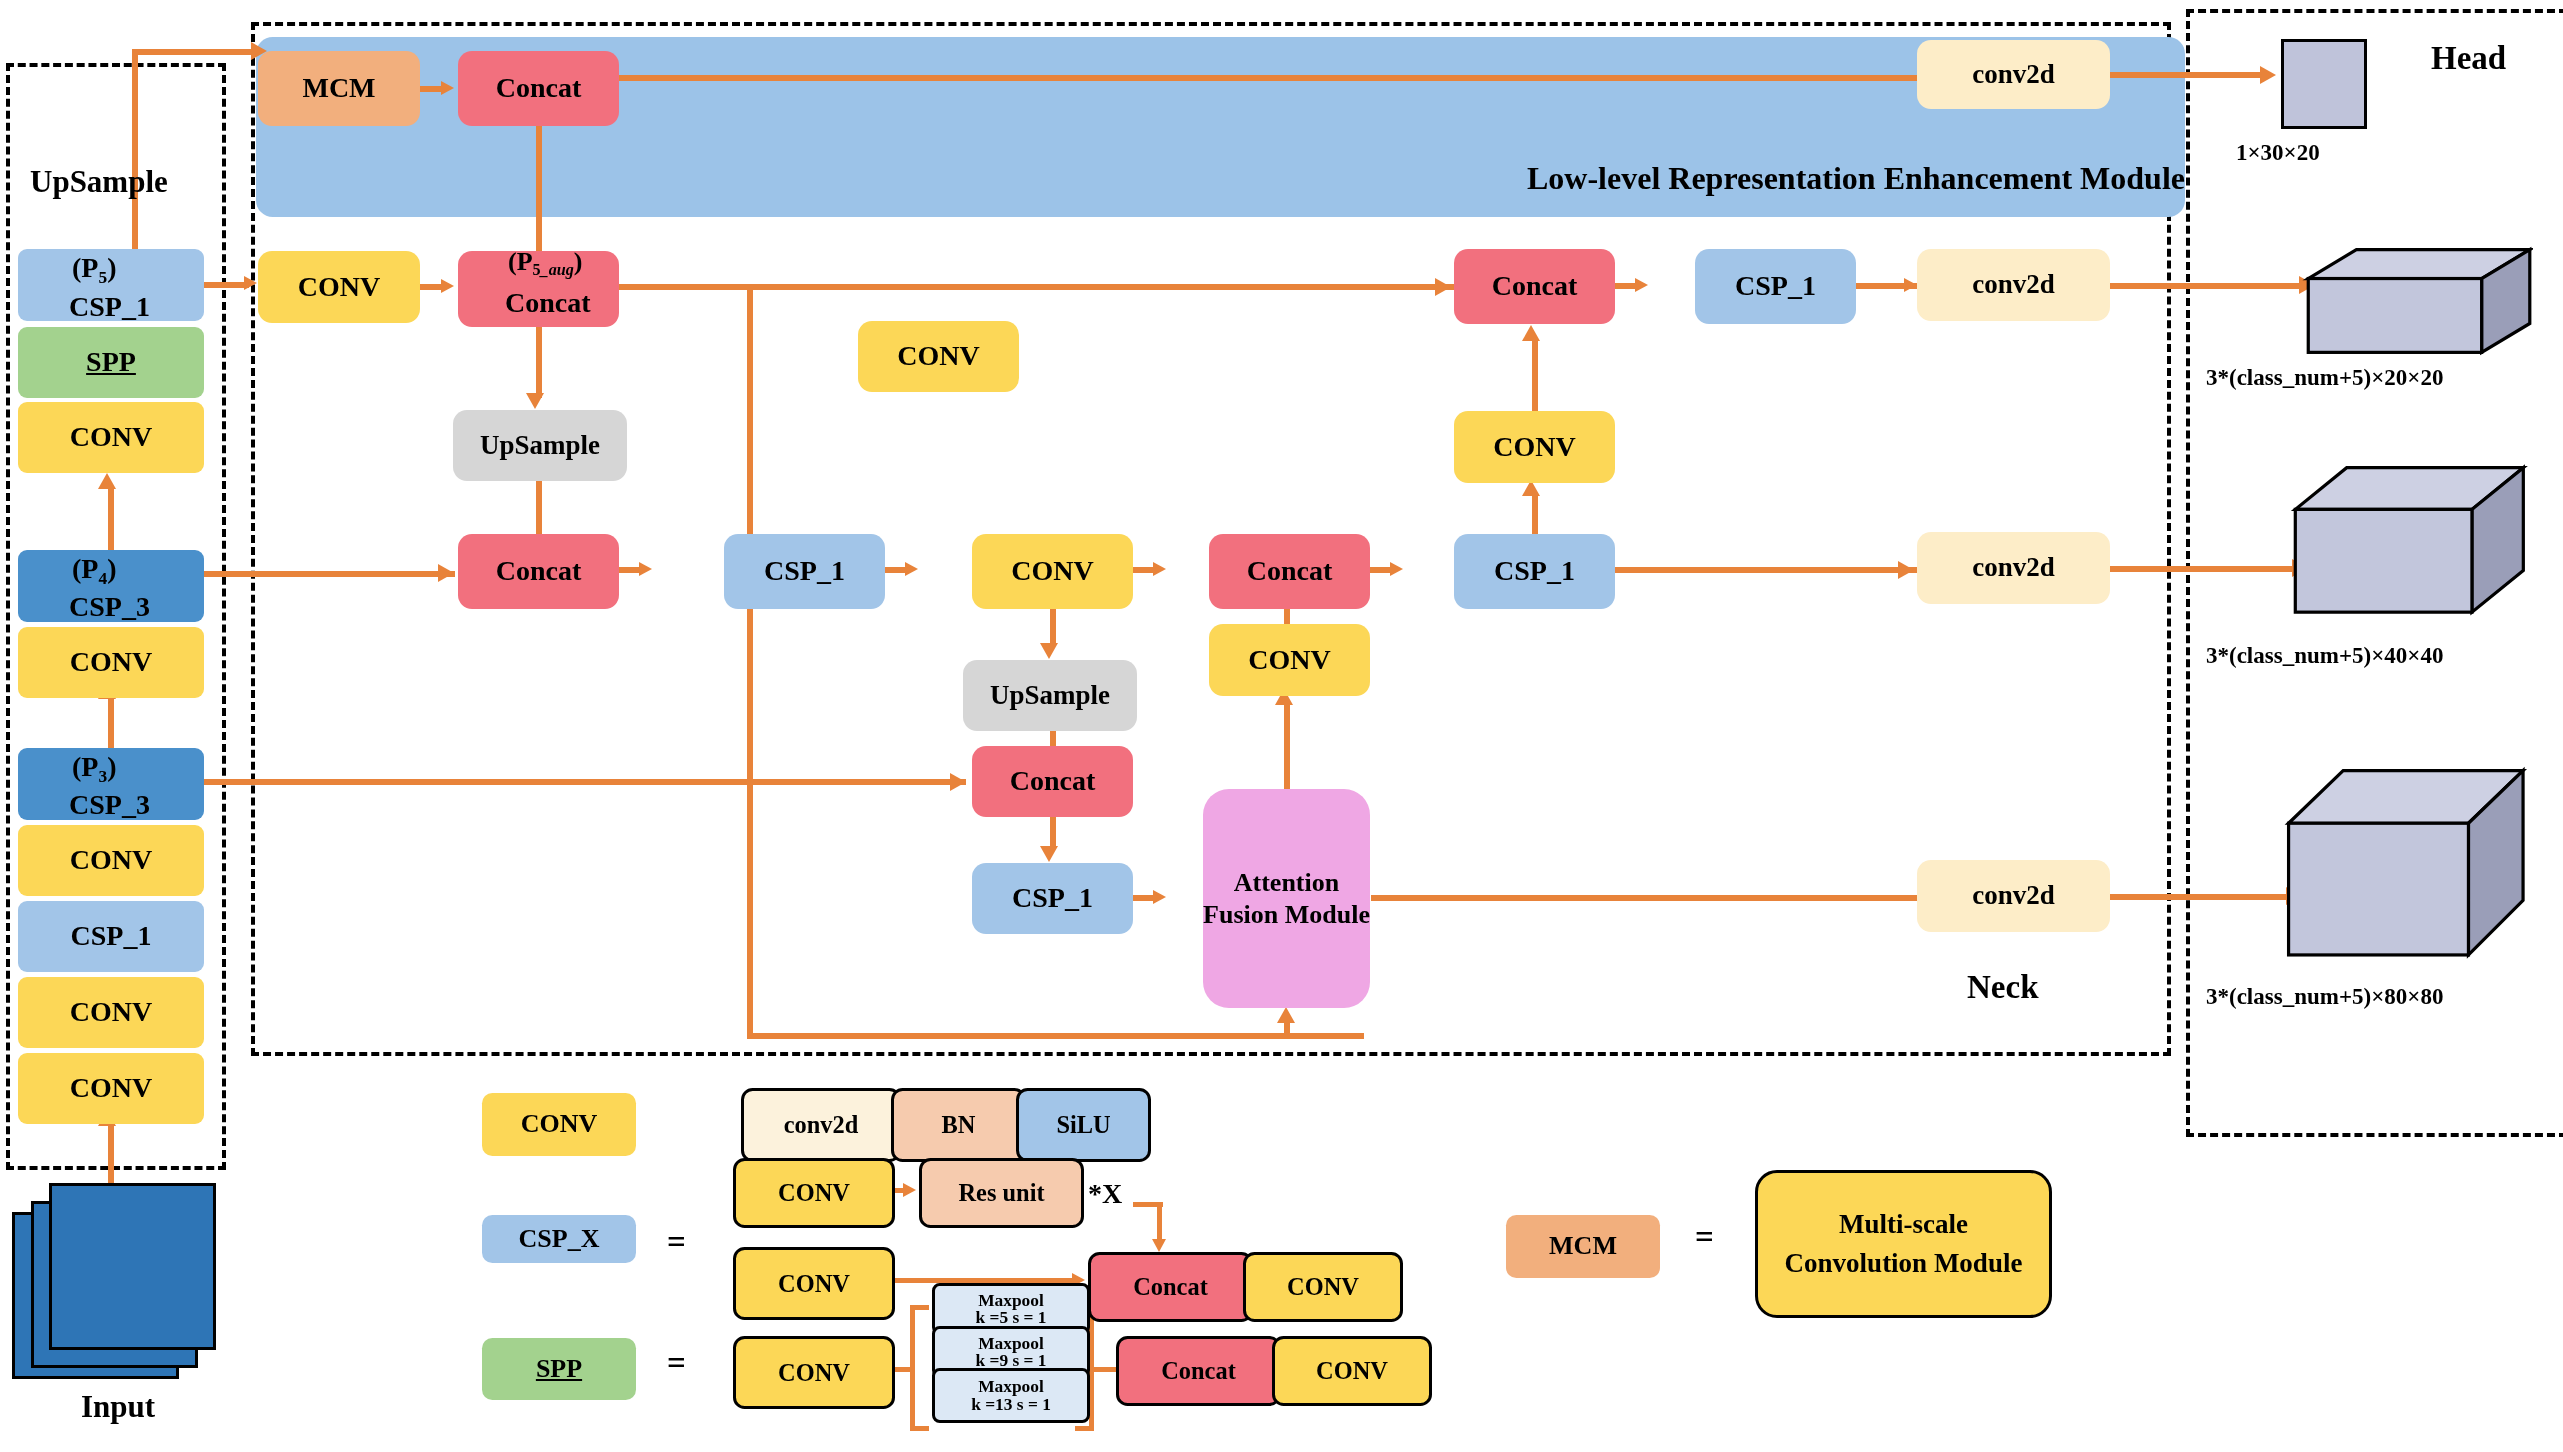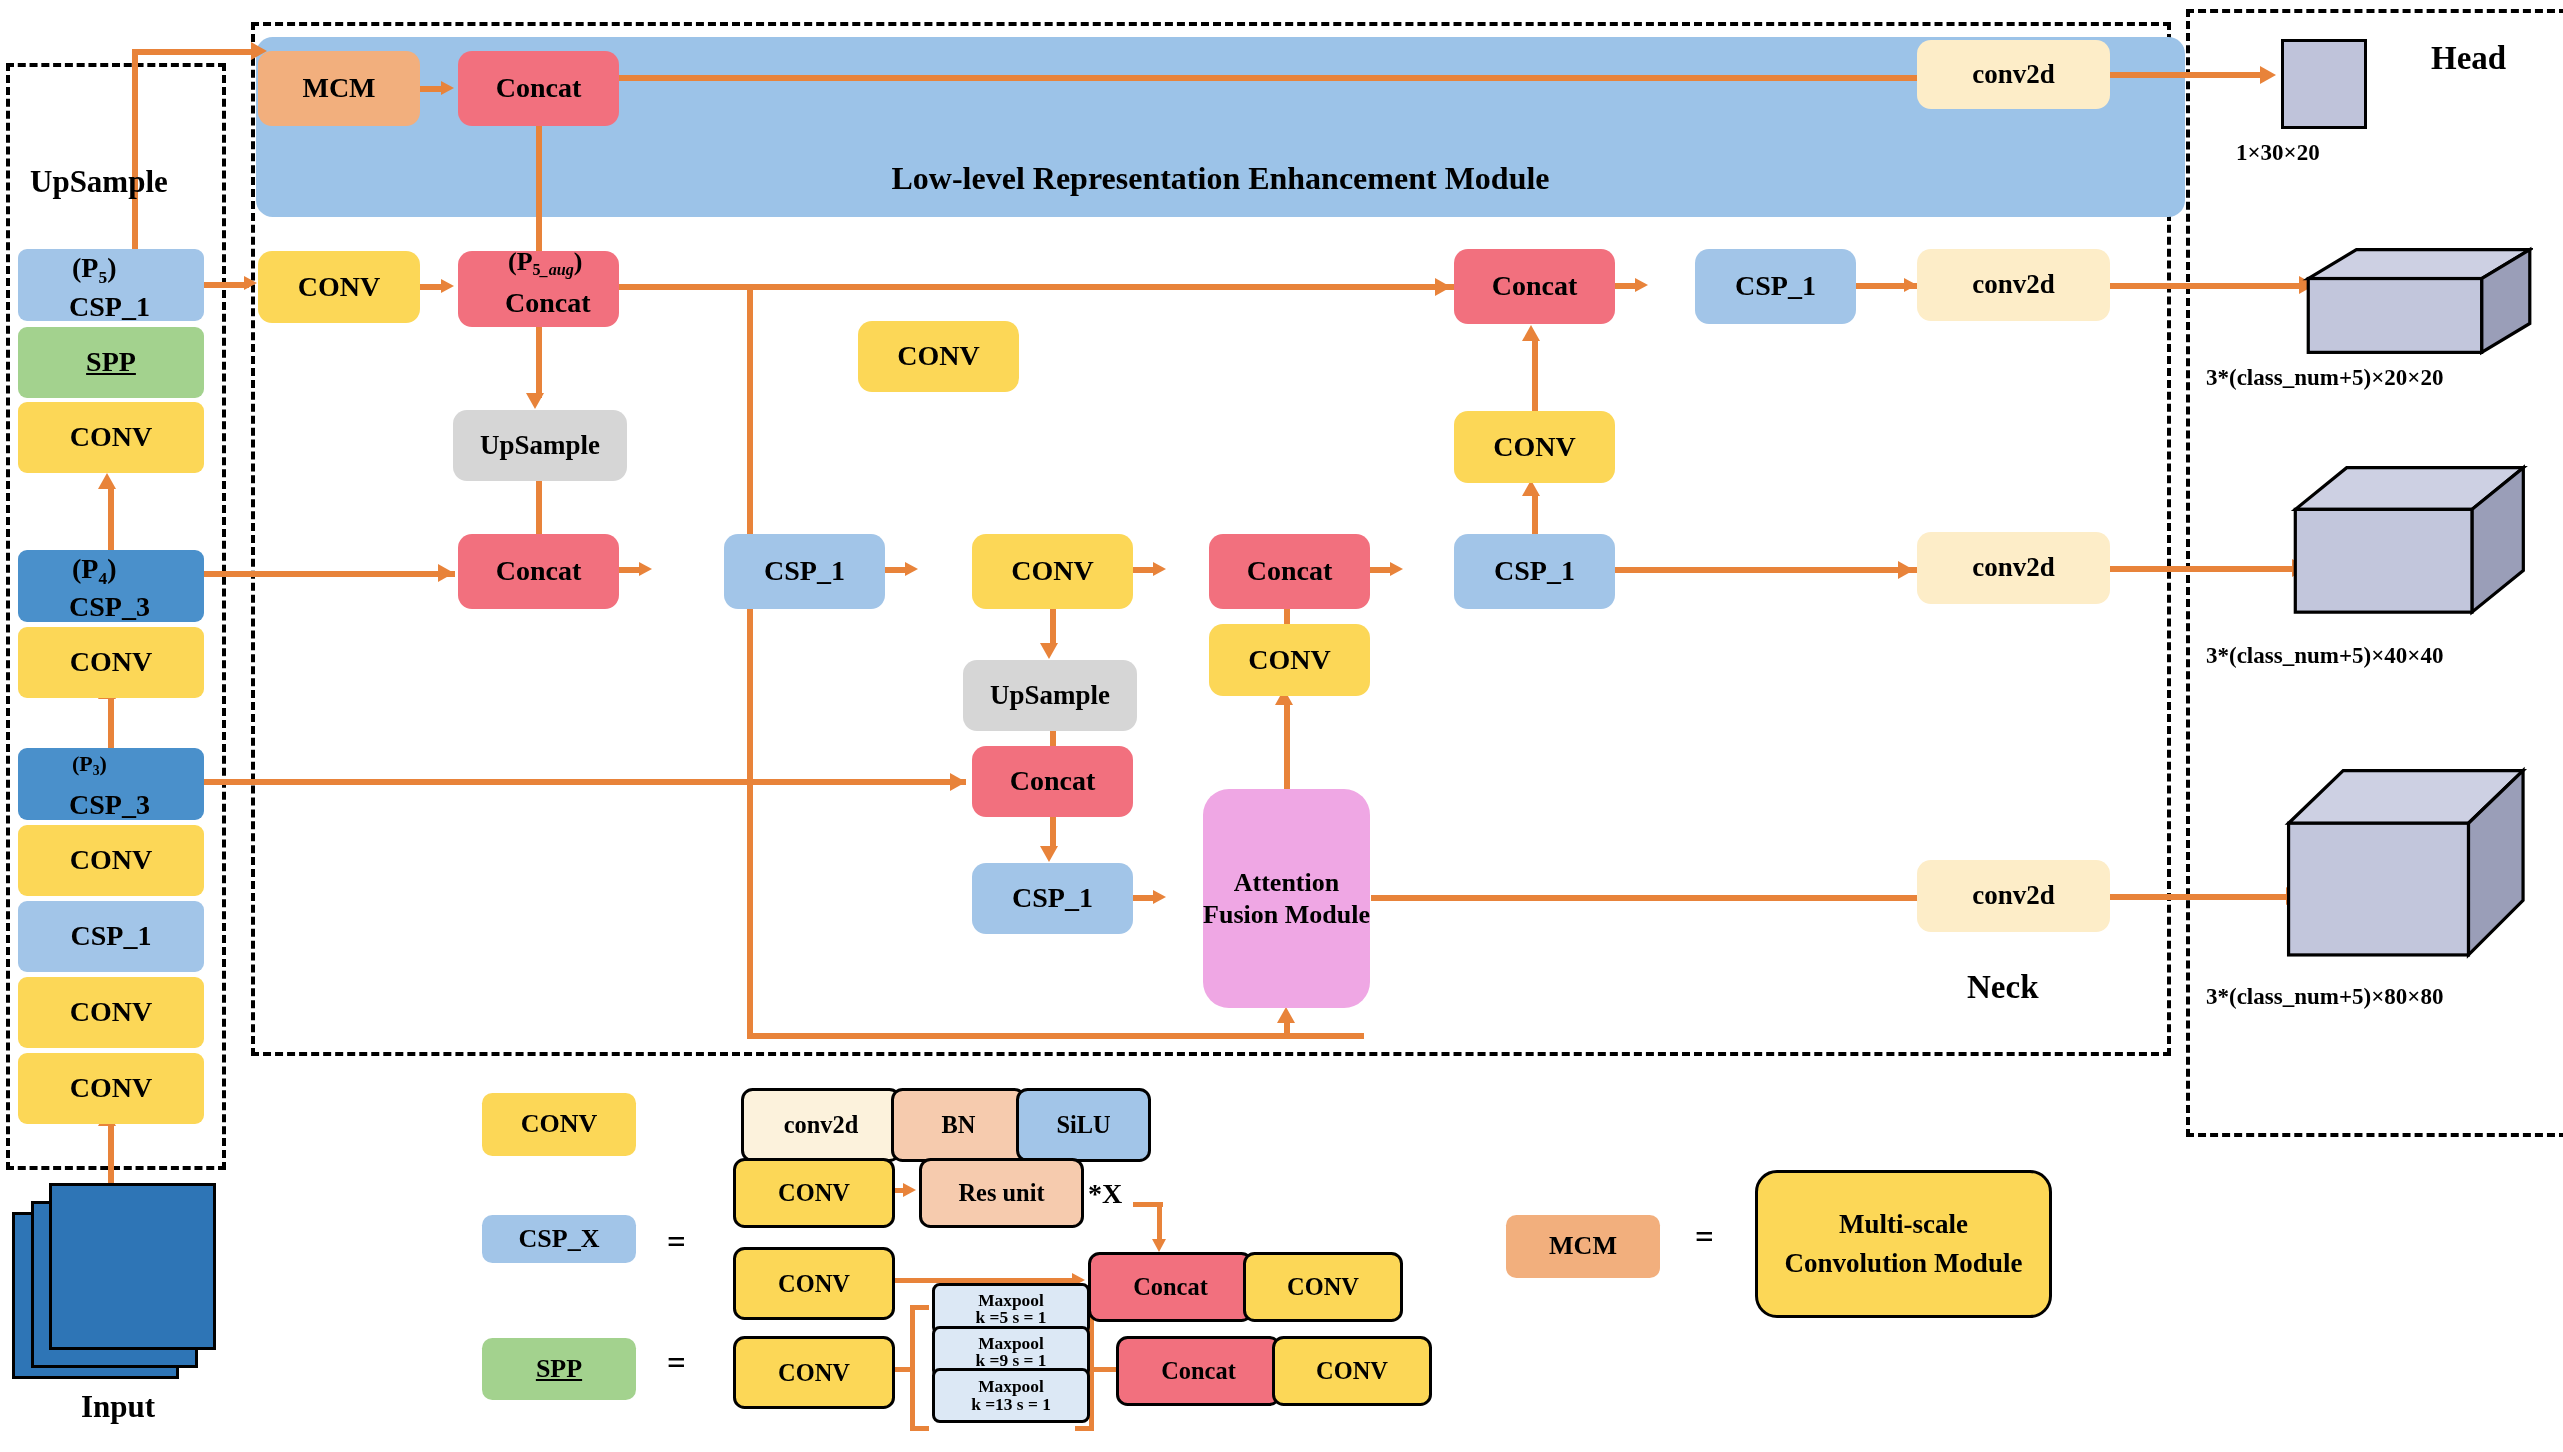--- a/index.html
+++ b/index.html
@@ -63,21 +63,21 @@
 </head>
 <body>
 
 <div id="canvas">
 
   <div class="dashed" style="left:6.4px;top:63px;width:212px;height:1099px;"></div>
   <div class="dashed" style="left:251px;top:22px;width:1912px;height:1026px;"></div>
   <div class="dashed" style="left:2186px;top:9px;width:373px;height:1120px;"></div>
 
   <div class="node c-blue-band" style="left:256px;top:37px;width:1929px;height:180px;border-radius:16.7px;z-index:3;
-              align-items:flex-end;justify-content:center;padding-bottom:22px;box-sizing:border-box;">
+              align-items:flex-end;justify-content:flex-end;padding-bottom:22px;box-sizing:border-box;">
     <span style="font-size:32px;">Low-level Representation Enhancement Module</span>
   </div>
 
   <div class="lbl" style="left:30px;top:164px;font-size:31px;">UpSample</div>
 
   <div class="node sq c-blue-l" style="left:18px;top:249px;width:186px;height:72px;"></div>
   <div class="lbl" style="left:72px;top:252px;font-size:28px;">(P<span class="sub">5</span>)</div>
   <div class="lbl" style="left:69px;top:291px;font-size:28px;">CSP_1</div>
 
   <div class="node sq c-green" style="left:18px;top:327px;width:186px;height:71px;font-size:28px;">
@@ -90,21 +90,21 @@
 
   <div class="node sq c-blue-m" style="left:18px;top:550px;width:186px;height:72px;"></div>
   <div class="lbl" style="left:72px;top:553px;font-size:28px;">(P<span class="sub">4</span>)</div>
   <div class="lbl" style="left:69px;top:591px;font-size:28px;">CSP_3</div>
 
   <div class="node sq c-yellow" style="left:18px;top:627px;width:186px;height:71px;font-size:28px;">
     <span>CONV</span>
   </div>
 
   <div class="node sq c-blue-m" style="left:18px;top:748px;width:186px;height:72px;"></div>
-  <div class="lbl" style="left:72px;top:751px;font-size:22px;">(P<span class="sub">3</span>)</div>
+  <div class="lbl" style="left:72px;top:751px;font-size:28px;">(P<span class="sub">3</span>)</div>
   <div class="lbl" style="left:69px;top:789px;font-size:28px;">CSP_3</div>
 
   <div class="node sq c-yellow" style="left:18px;top:825px;width:186px;height:71px;font-size:28px;">
     <span>CONV</span>
   </div>
 
   <div class="node sq c-blue-l" style="left:18px;top:901px;width:186px;height:71px;font-size:28px;">
     <span>CSP_1</span>
   </div>
 

